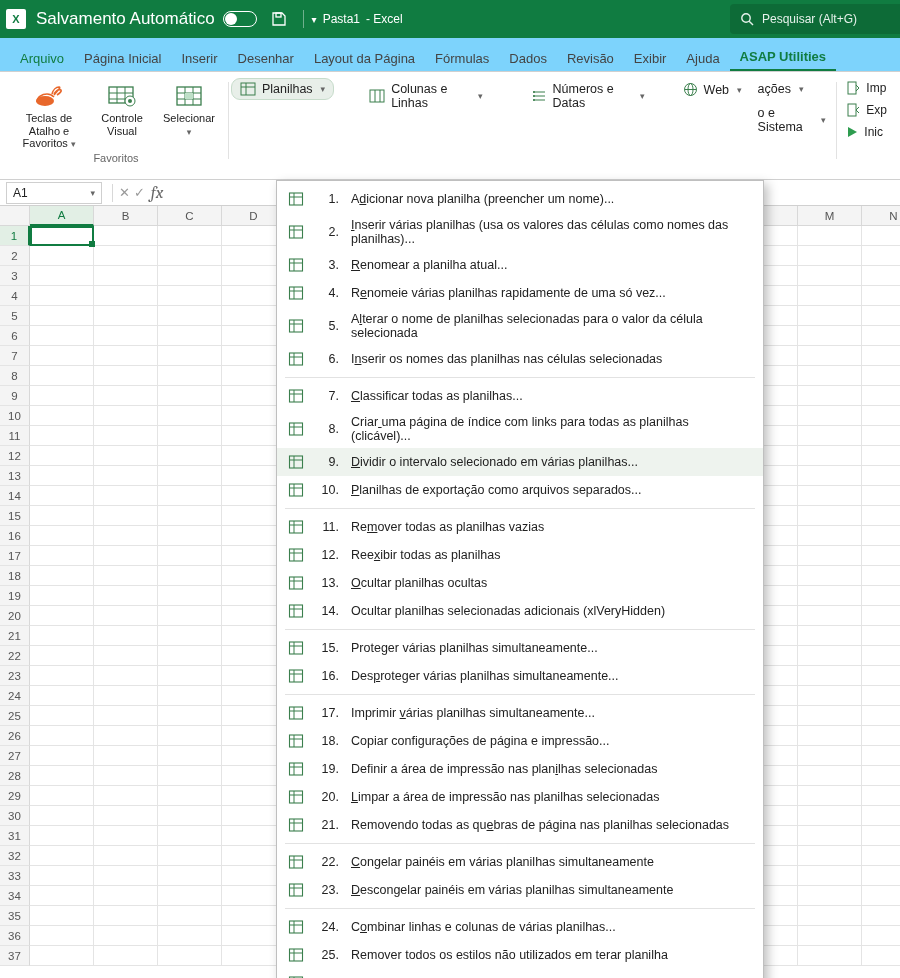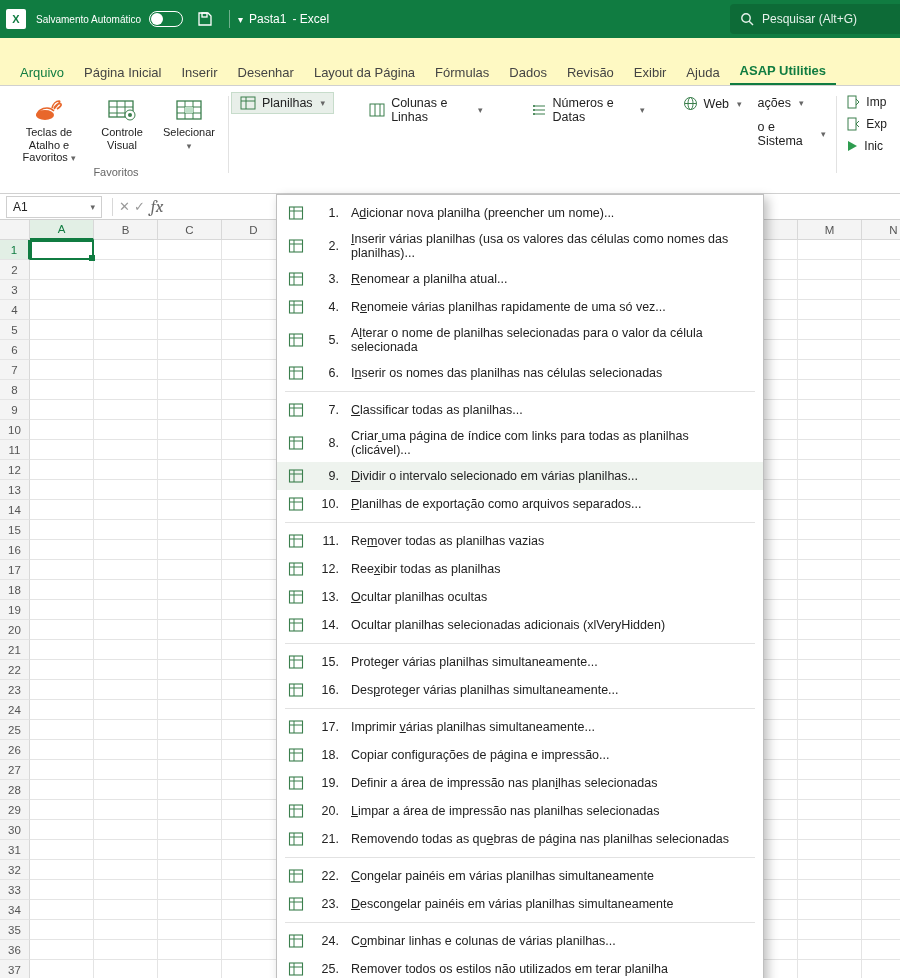--- a/index.html
+++ b/index.html
@@ -1,46 +1,46 @@
 <!DOCTYPE html>
 <html><head>
 <meta charset="utf-8">
 <style>
   * { box-sizing: border-box; }
   html, body { margin:0; padding:0; font-family: "Segoe UI", Arial, sans-serif; font-size:12px; color:#222; background:#fff; width:900px; height:978px; overflow:hidden; }
   
   .titlebar { background:#107c41; height:38px; display:flex; align-items:center; color:#fff; padding:0 6px; position:relative; }
   .app-icon { width:20px; height:20px; background:#fff; color:#107c41; font-weight:bold; font-size:11px; display:flex; align-items:center; justify-content:center; border-radius:2px; margin-right:10px; }
   .autosave-wrap { display:flex; align-items:center; gap:8px; margin-right:14px; }
-  .autosave-label { font-size:10px; }
+  .autosave-label { font-size:17px; }
   .toggle { width:34px; height:16px; border:1px solid #fff; border-radius:8px; position:relative; }
   .toggle-knob { width:12px; height:12px; background:#fff; border-radius:50%; position:absolute; top:1px; left:1px; }
   .save-icon { width:16px; height:16px; display:flex; align-items:center; justify-content:center; margin-right:8px; }
   .title-sep { width:1px; height:18px; background:rgba(255,255,255,0.4); margin:0 8px; }
   .doc-pill { display:flex; align-items:center; gap:6px; font-size:12px; }
   .doc-chev { font-size:10px; }
   .search-wrap { position:absolute; right:0; top:4px; bottom:4px; width:170px; background:#0d6b37; border-radius:4px 0 0 4px; display:flex; align-items:center; gap:8px; padding:0 10px; color:#e6f2eb; }
   .search-icon { width:14px; height:14px; }
   
-  .ribbon-tabs { height:48px; display:flex; align-items:flex-end; padding:0 10px; border-bottom:1px solid #d0d0d0; background:#fef9c3; gap:0; }
+  .ribbon-tabs { height:34px; display:flex; align-items:flex-end; padding:0 10px; border-bottom:1px solid #d0d0d0; background:#7dd3fc; gap:0; }
   .ribbon-tab { padding:6px 10px 5px 10px; font-size:13px; color:#444; cursor:default; }
   .ribbon-tab.active { color:#107c41; border-bottom:2px solid #107c41; font-weight:600; }
   .file-tab { color:#107c41; font-weight:400; }
   
   .ribbon-body { height:108px; background:#fff; border-bottom:1px solid #d0d0d0; display:flex; align-items:stretch; padding:4px 6px 0 6px; position:relative; }
   .group { display:flex; flex-direction:column; align-items:center; padding:2px 6px 4px 6px; }
   .group-inner { display:flex; gap:6px; align-items:flex-start; }
   .vbtn { display:flex; flex-direction:column; align-items:center; width:74px; text-align:center; gap:2px; padding-top:4px; }
   .vbtn .ic { width:34px; height:28px; display:flex; align-items:center; justify-content:center; }
   .vbtn .lbl { font-size:11px; line-height:1.15; }
   .vbtn .chev { font-size:9px; color:#666; }
   .group-label { font-size:11px; color:#666; margin-top:2px; }
   .group-sep { width:1px; background:#e2e2e2; margin:6px 2px 20px 2px; }
   .rib-col { display:flex; flex-direction:column; gap:2px; padding-top:2px; }
-  .rib-item { display:flex; align-items:center; gap:6px; padding:3px 8px; font-size:12.5px; border:1px solid transparent; border-radius:0; }
+  .rib-item { display:flex; align-items:center; gap:6px; padding:3px 8px; font-size:12.5px; border:1px solid transparent; border-radius:9px; }
   .rib-item.pressed { background:#e8efe9; border-color:#c7dccb; }
   .rib-item .chev { font-size:9px; color:#666; margin-left:2px; }
   .rib-right { display:flex; flex-direction:column; gap:2px; padding-top:2px; margin-left:auto; }
   .rib-right .rib-item { padding:2px 6px; font-size:12px; }
   
   .formula-bar { height:26px; display:flex; align-items:center; border-bottom:1px solid #d0d0d0; }
   .name-box { width:96px; height:22px; border:1px solid #cfcfcf; margin:0 6px; display:flex; align-items:center; padding:0 6px; font-size:12px; justify-content:space-between; }
   .name-box .chev { font-size:9px; color:#666; }
   .fx-btns { display:flex; align-items:center; gap:4px; color:#999; margin:0 6px 0 2px; font-size:13px; }
   .fx-sep { width:1px; height:18px; background:#d8d8d8; margin:0 4px; }

